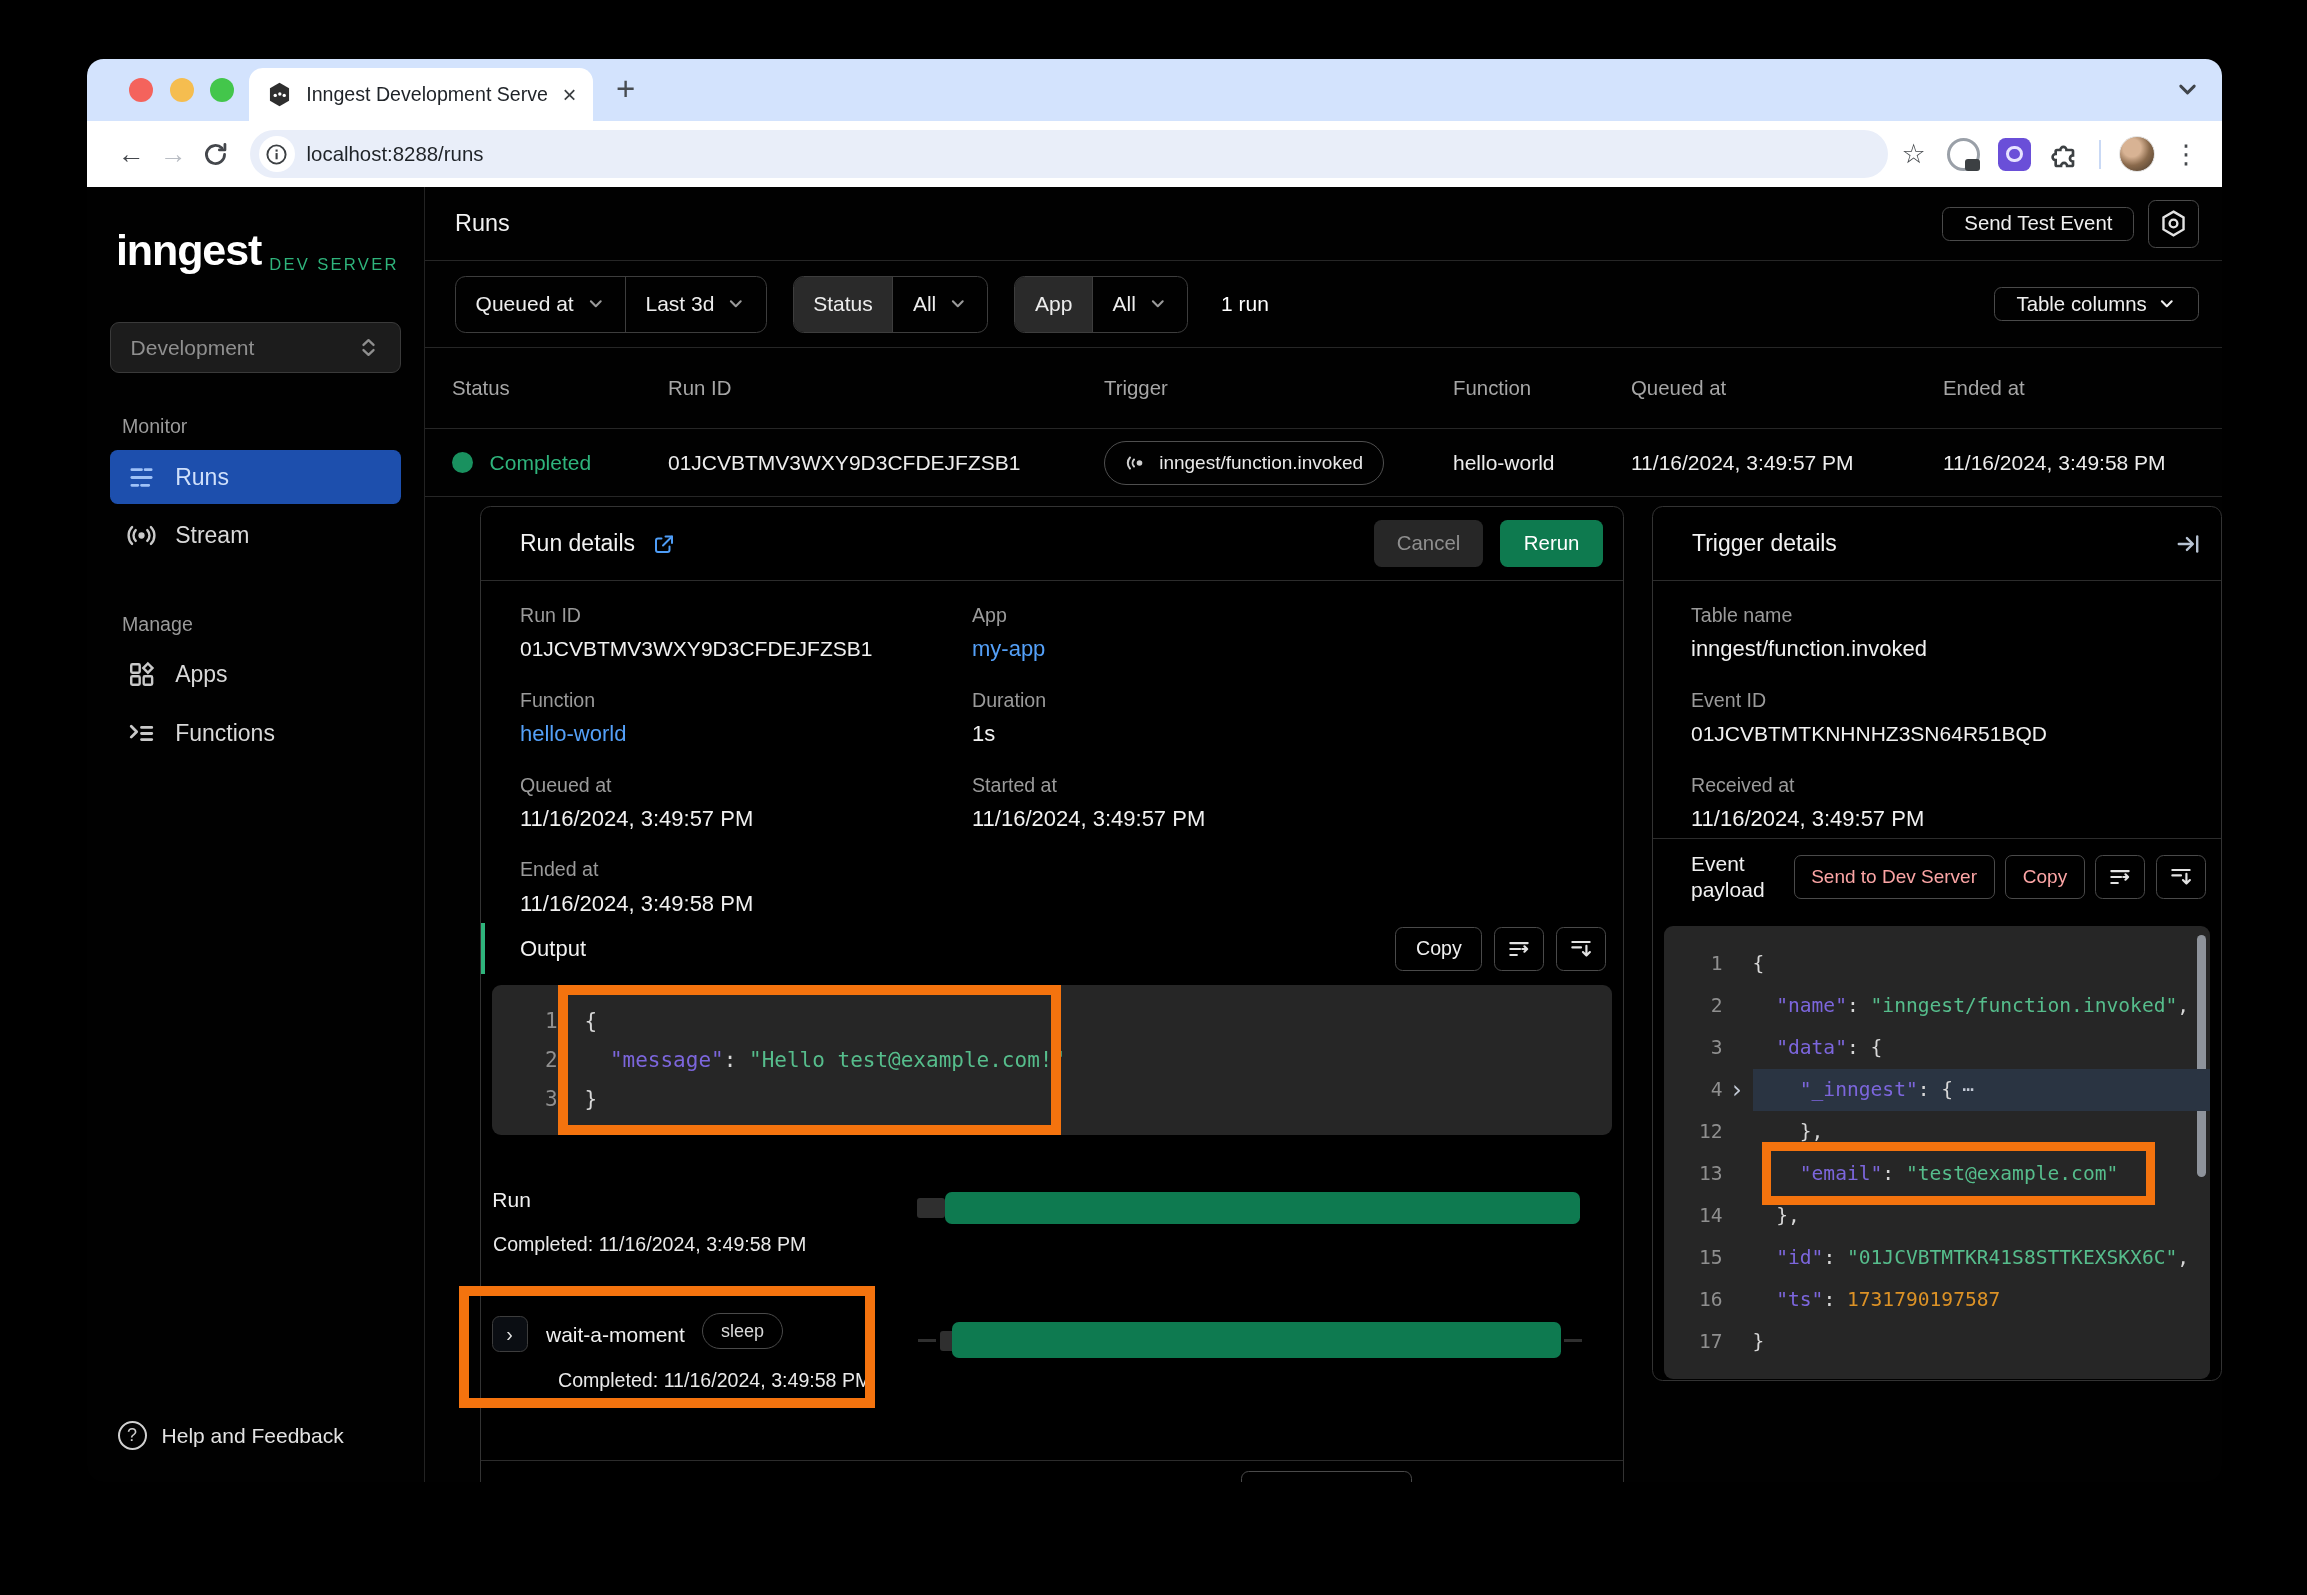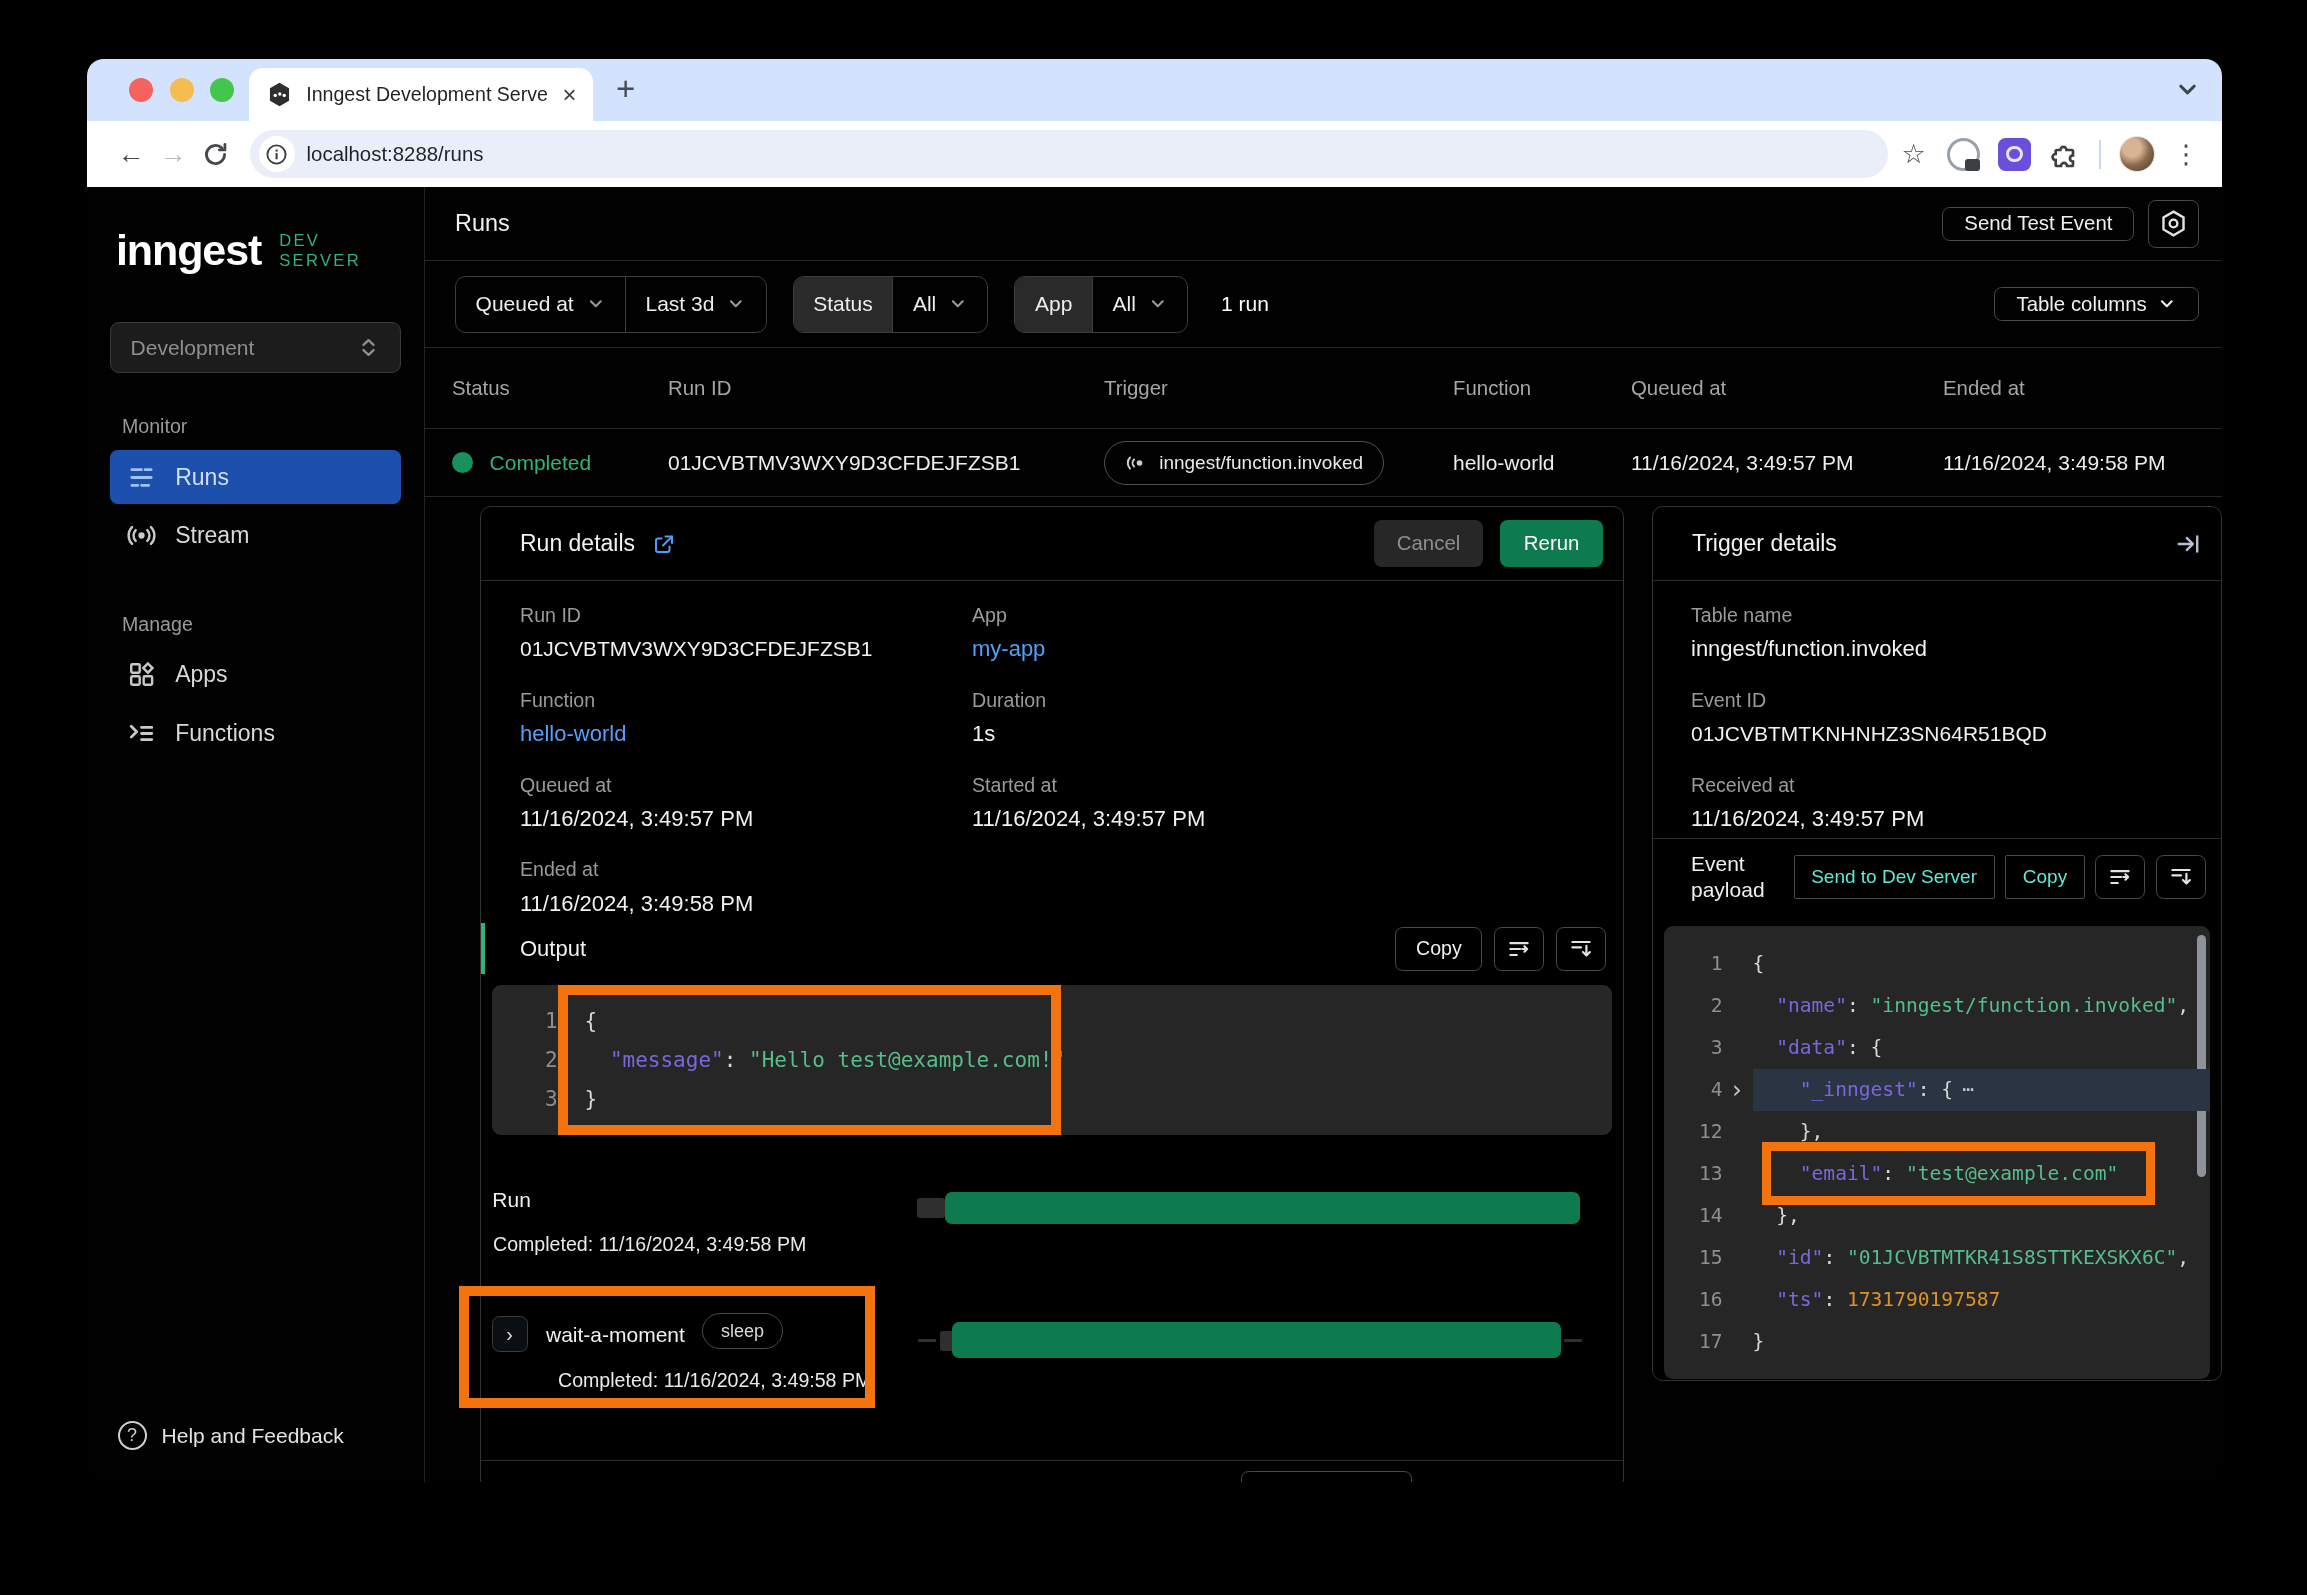--- a/index.html
+++ b/index.html
@@ -29,21 +29,21 @@
   .op-ic::after{content:"";position:absolute;right:-3px;bottom:-3px;width:15px;height:12px;background:#3c4043;border-radius:3px}
   .ext-purple{width:33px;height:33px;border-radius:7.6px;background:#6a4fd8;display:flex;align-items:center;justify-content:center}
   .ext-purple i{display:block;width:16.6px;height:16.6px;border:3px solid #e8e3ff;border-radius:50%}
   .vdiv{width:2.3px;height:29px;background:#c9d9f5}
   .avatar{width:36px;height:36px;border-radius:50%;background:radial-gradient(circle at 35% 32%,#d8b394 0 28%,#8a6a4c 55%,#45372a 100%);border:1.5px solid #e4e4e4}
   .kebab{font-size:26px;color:#45494d}
 
   
   .app{display:flex;height:1295px;background:#010101;position:relative}
   .sidebar{width:338px;border-right:1.5px solid #232323;display:flex;flex-direction:column;padding:39px 23px 32px;flex:none}
-  .logo-row{display:flex;align-items:center;gap:18px;padding-left:6px}
+  .logo-row{display:flex;align-items:flex-end;gap:8px;padding-left:6px}
   .logo{font-size:43px;font-weight:800;color:#fff;letter-spacing:-1.1px}
   .logo-badge{font-size:16.6px;color:#2fb47c;letter-spacing:2.3px;font-weight:500}
   .env-select{margin-top:47px;height:51px;background:#1c1c1c;border:1.5px solid #3a3a3a;border-radius:9px;display:flex;align-items:center;padding:0 19.6px;color:#8f8f8f;font-size:21px}
   .env-select svg{margin-left:auto}
   .nav-label{margin:42px 0 12px 12px;color:#9a9a9a;font-size:19.6px}
   .nav-label.second{margin-top:50px}
   .nav-item{height:54px;border-radius:7.6px;display:flex;align-items:center;gap:19.6px;padding:0 16.6px;color:#d9d9d9;font-size:23px}
   .nav-item + .nav-item{margin-top:4.5px}
   .nav-item.active{background:#1d4fad;color:#cfe0fb}
   .nav-item .ic{width:29px;height:29px;flex:none;color:#c9c9c9;display:flex;align-items:center;justify-content:center}
@@ -129,21 +129,21 @@
   .nub{background:#2f2f2f;border-radius:3px}
   .dashline{background:#2f2f2f}
   .expand-btn{width:36px;height:36px;border:1.5px solid #3d3d3d;border-radius:7.6px;background:#0b0e13;color:#e3e3e3;font-size:19.6px;display:flex;align-items:center;justify-content:center}
   .sleep-pill{height:36px;border:1.5px solid #4a4a4a;border-radius:755px;padding:0 18px;font-size:18px;color:#d9d9d9;display:inline-flex;align-items:center;background:transparent}
   .card-footer-divider{position:absolute;left:0;right:0;top:953px;border-top:1.5px solid #2c2c2c}
   .peek-btn{position:absolute;left:760px;top:964px;width:171px;height:45px;border:1.5px solid #4a4a4a;border-radius:7.6px;background:#000}
 
   .t-divider{border-top:1.5px solid #2c2c2c;margin-top:6px}
   .payload-header{display:flex;align-items:center;gap:10.6px;padding:12px 13.6px 12px 38px}
   .payload-label{width:92px;font-size:21px;color:#f0f0f0;line-height:26px;flex:none}
-  .btn-small{height:44px;border:1.5px solid #4a4a4a;border-radius:2px;background:transparent;color:#5eead4;font-size:19px;padding:0 16.6px;white-space:nowrap}
+  .btn-small{height:44px;border:1.5px solid #4a4a4a;border-radius:7px;background:transparent;color:#fca5a5;font-size:19px;padding:0 16.6px;white-space:nowrap}
   svg{display:block}
 </style>
 </head>
 <body>
 
 <div class="page">
 <div class="window">
 
   <div class="chrome-top">
     <div class="traffic">

